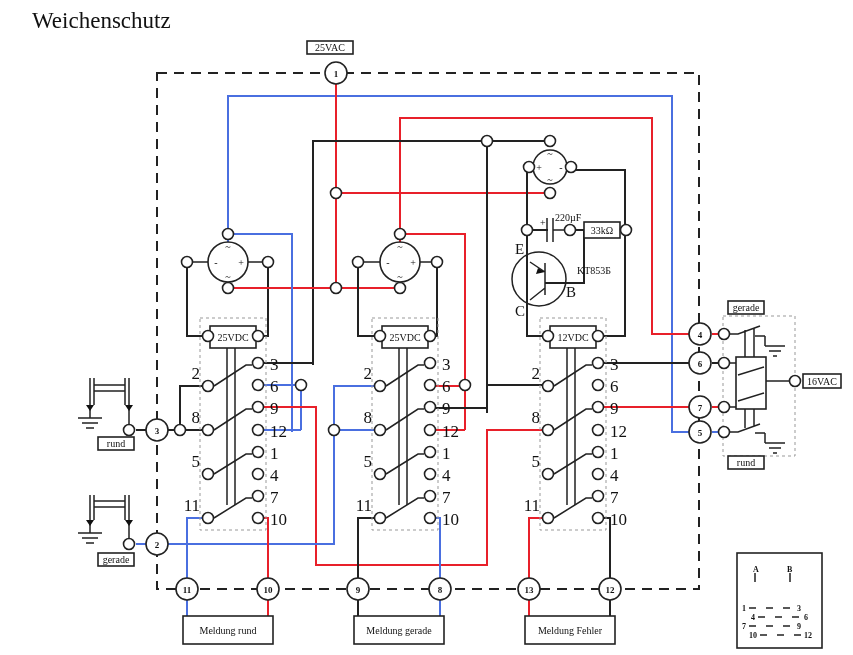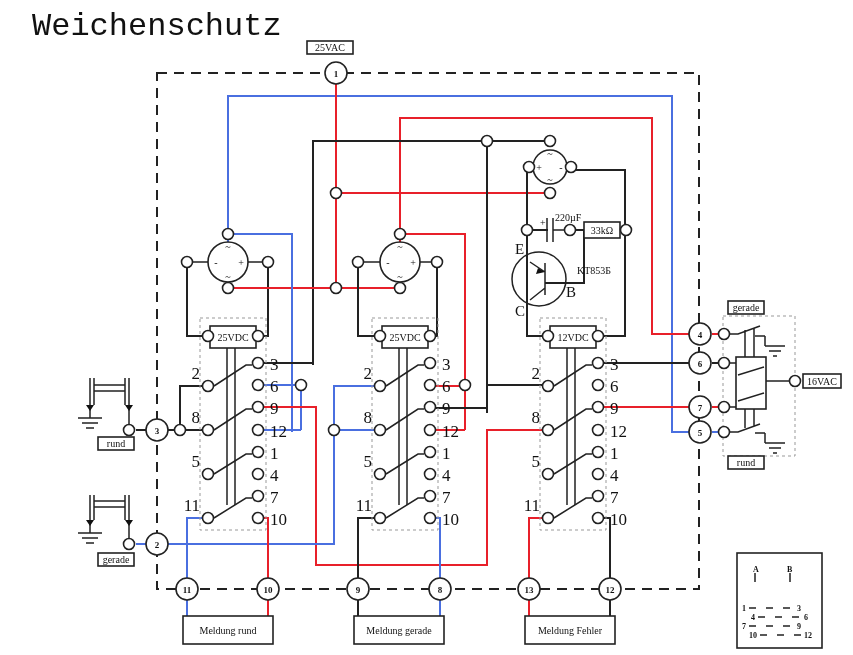--- a/index.html
+++ b/index.html
@@ -1,17 +1,17 @@
 <!DOCTYPE html>
 <html><head>
 <meta charset="utf-8">
 <style>
   html, body { margin: 0; padding: 0; background: #ffffff; }
   body { width: 853px; height: 655px; position: relative; overflow: hidden; }
-  #title { position: absolute; left: 32px; top: 8px; font-family: Liberation Mono, monospace; font-size: 32px; color: #111; text-align: right; }
+  #title { position: absolute; left: 32px; top: 8px; font-family: Liberation Serif, serif; font-size: 23px; color: #111; text-align: right; }
   svg { position: absolute; left: 0; top: 0; }
   .w { fill: none; stroke-width: 2; }
   .blk { stroke: #222; }
   .red { stroke: #e8202a; }
   .blu { stroke: #4a6fe0; }
   .frame { fill: none; stroke: #222; stroke-width: 2; stroke-dasharray: 10 7; }
   .dash { fill: none; stroke: #999; stroke-width: 1; stroke-dasharray: 3 3; }
   .term { fill: #fff; stroke: #222; stroke-width: 1.6; }
   .pin { fill: #fff; stroke: #222; stroke-width: 1.6; }
   .box { fill: #fff; stroke: #222; stroke-width: 1.6; }

